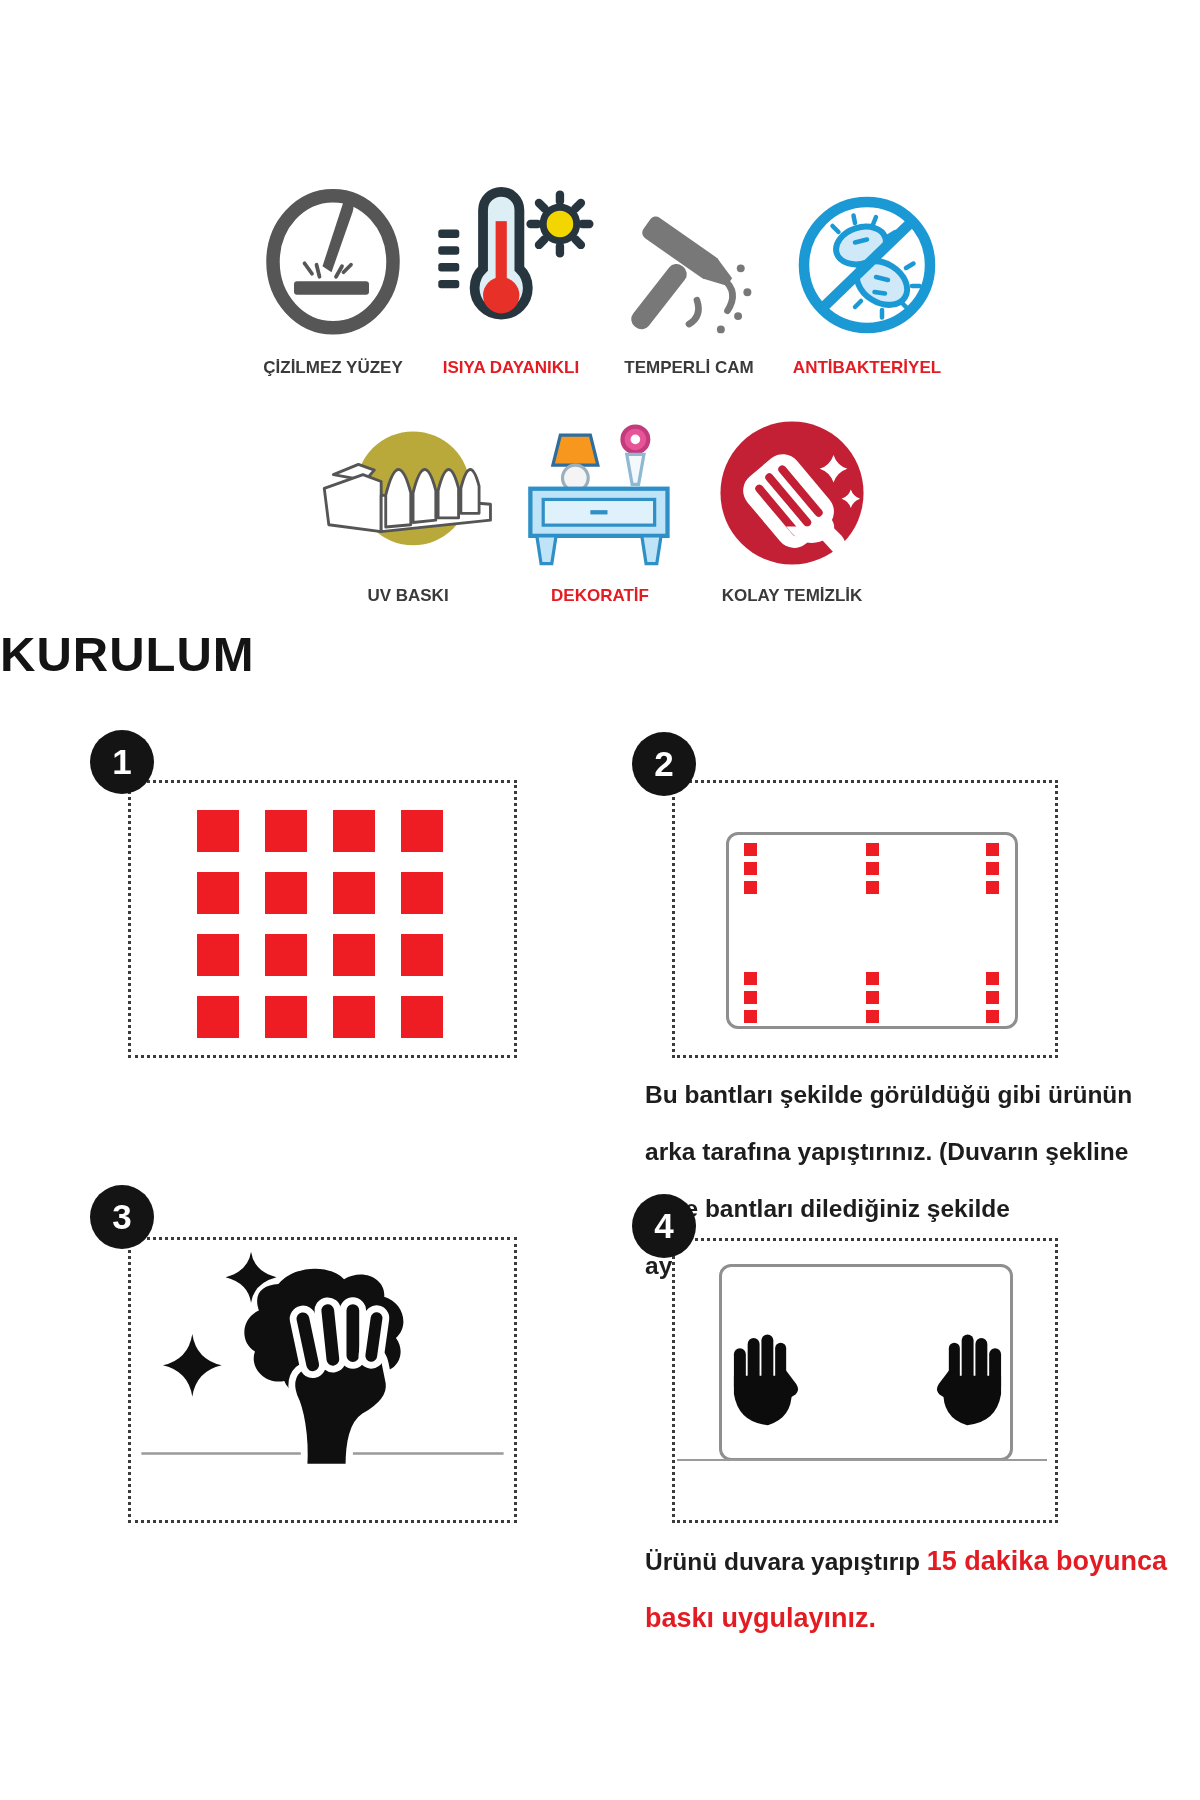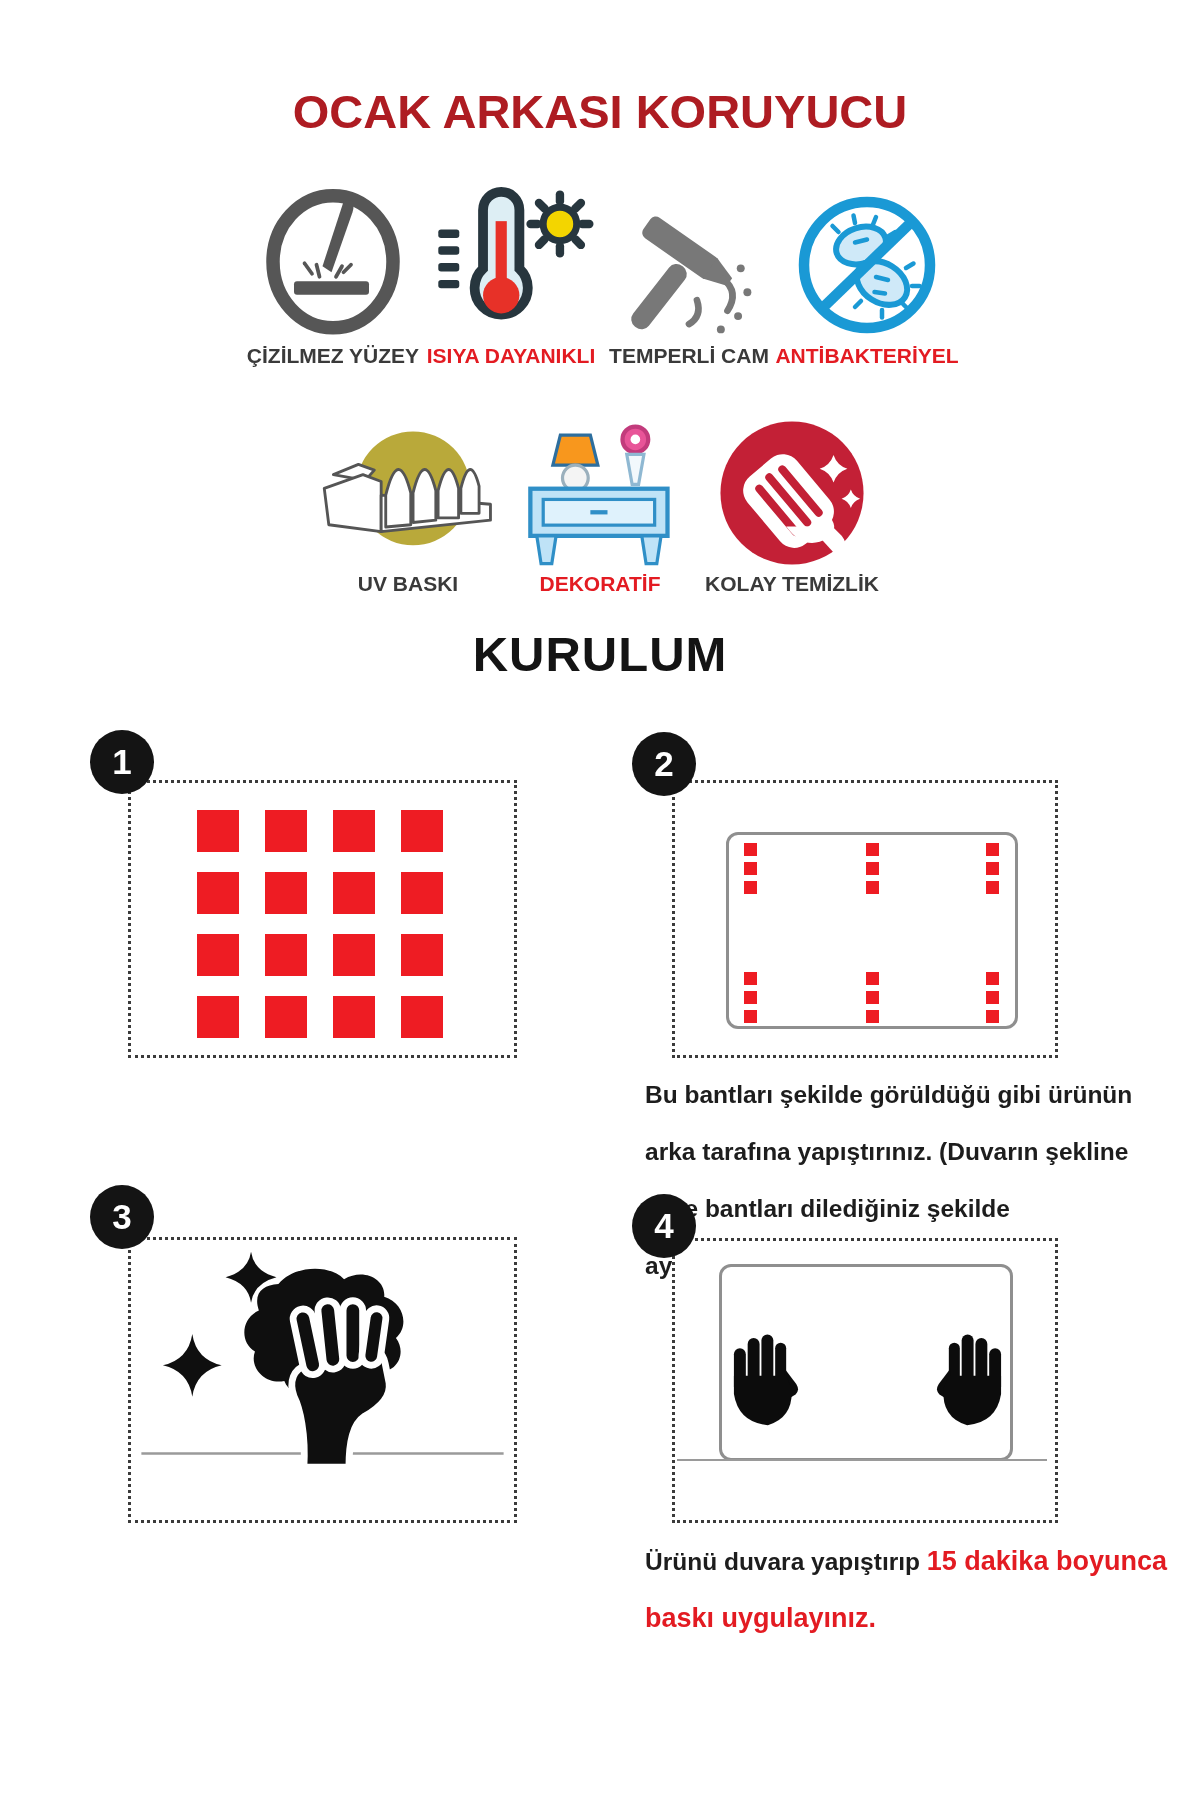--- a/index.html
+++ b/index.html
@@ -12,24 +12,24 @@
 
   .features-row{position:absolute;left:0;width:100%;display:flex;justify-content:center;align-items:flex-end}
   .row1{top:170px}
   .row2{top:418px}
   .feature{display:flex;flex-direction:column;align-items:center;justify-content:flex-end}
   .row1 .feature{width:178px}
   .row2 .feature{width:192px}
   .icon-slot{display:flex;align-items:flex-end;justify-content:center}
   .row1 .icon-slot{height:170px}
   .row2 .icon-slot{height:150px}
-  .feature-label{margin-top:4px;font-size:21px;font-weight:700;color:#3a3a3a;white-space:nowrap;text-align:center}
+  .feature-label{margin-top:18px;font-size:17px;font-weight:700;color:#3a3a3a;white-space:nowrap;text-align:center}
   .feature-label.red{color:var(--accent-red,#e31b22)}
 
-  .section-title{position:absolute;top:626px;left:0;width:100%;text-align:center;
+  .section-title{position:absolute;top:626px;left:0;width:100%;text-align:left;
                  font-size:49px;font-weight:700;color:#141414;letter-spacing:1px}
 
   .step-circle{position:absolute;width:64px;height:64px;border-radius:50%;background:#141414;color:#fff;
                display:flex;align-items:center;justify-content:center;font-size:35px;font-weight:700;z-index:3}
   .step-box{position:absolute;border:3px dotted #3b3b3b;background:#fff;z-index:1}
 
   .squares-grid{position:absolute;left:66px;top:27px;display:grid;
                 grid-template-columns:repeat(4,42px);grid-auto-rows:42px;column-gap:26px;row-gap:20px}
   .red-sq{background:var(--tape-red,#ee1c23)}
 
@@ -47,21 +47,20 @@
 
   .step-text{position:absolute;font-size:24.5px;line-height:57px;color:var(--text-dark,#1d1d1d);font-weight:700}
   .red-text{color:var(--accent-red,#e31b22);font-size:27px}
   .block-line{display:block}
 </style>
 </head>
 <body>
 
 <div class="page">
 
-  <div class="title">OCAK ARKASI KORUYUCU</div>
 
   <div class="features-row row1">
     <div class="feature">
       <div class="icon-slot">
         <svg width="150" height="158" viewBox="0 0 100 105">
           <ellipse cx="50" cy="53" rx="40" ry="44" fill="none" stroke="#565656" stroke-width="9"></ellipse>
           <path d="M57 13 Q66 9 63 20 L49 60 L43 56 Z" fill="#565656"></path>
           <rect x="24" y="66" width="50" height="9" rx="2" fill="#565656"></rect>
           <g stroke="#565656" stroke-width="2.5" stroke-linecap="round">
             <line x1="36" y1="61" x2="31" y2="54"></line>

